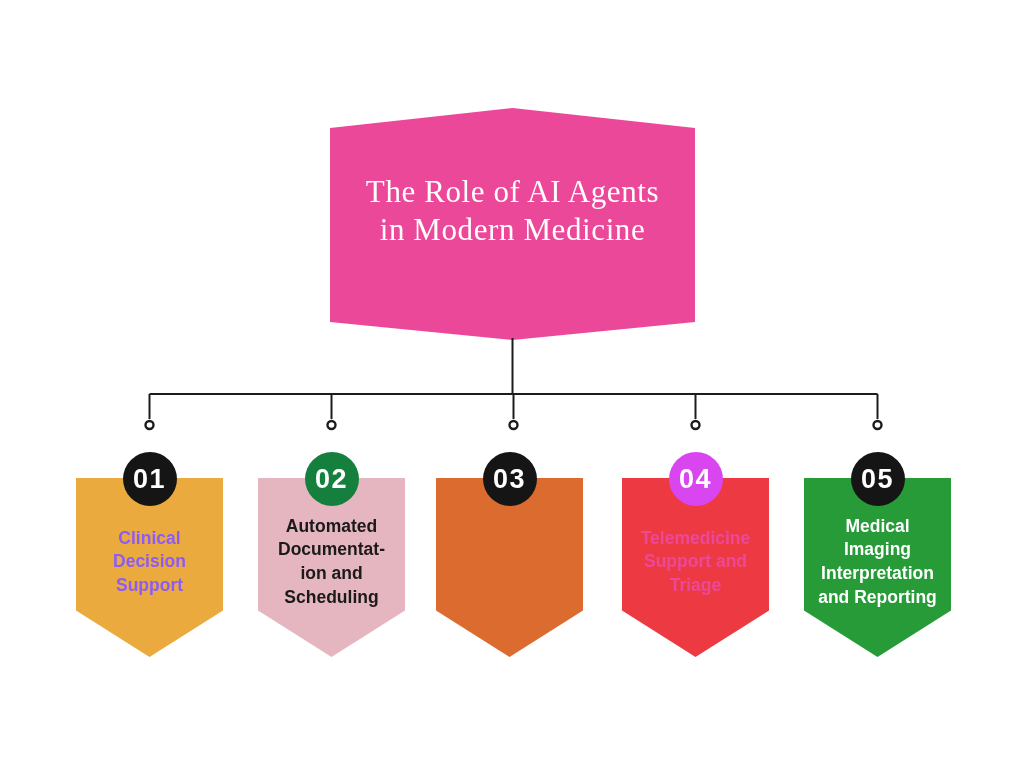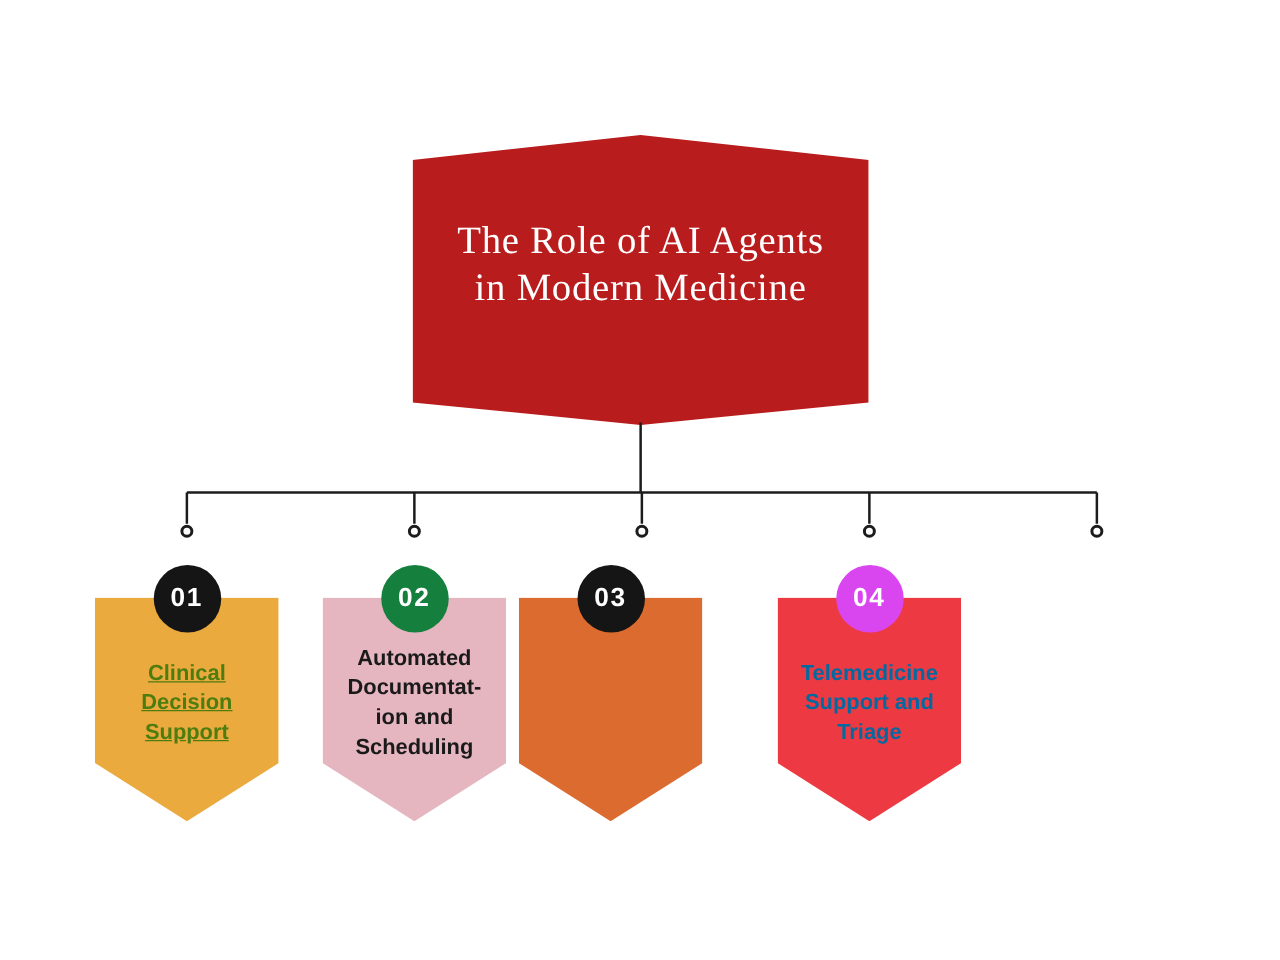--- a/index.html
+++ b/index.html
@@ -19,32 +19,32 @@
   .connector line{stroke:var(--line-color,#1c1c1c);stroke-width:2;}
   .connector circle{stroke:var(--line-color,#1c1c1c);stroke-width:2.4;fill:#ffffff;}
 
   
   .pennant{position:absolute;top:452px;width:147px;height:205px;}
   .pennant .shape{position:absolute;left:0;top:26px;width:100%;height:179px;
                   clip-path:polygon(0 0,100% 0,100% 74%,50% 100%,0 74%);}
   .badge{position:absolute;top:0;left:50%;transform:translateX(-50%);
          width:54px;height:54px;border-radius:50%;
          display:flex;align-items:center;justify-content:center;
-         font-size:21px;font-weight:bold;letter-spacing:1.5px;}
+         font-size:27px;font-weight:bold;letter-spacing:1.5px;}
   .label{position:absolute;left:3px;right:3px;top:58px;height:104px;
          display:flex;align-items:center;justify-content:center;
          text-align:center;font-weight:bold;font-size:17.5px;line-height:1.35;
          white-space:pre-line;}
 </style>
 </head>
 <body style="background: rgb(255, 255, 255);">
 
 <div class="canvas">
 
-  <div class="header-shape" style="background: #b91c1c;">
+  <div class="header-shape" style="background: #ec4899;">
     <div class="header-title" style="color: rgb(255, 255, 255);">The Role of AI Agents
 in Modern Medicine</div>
   </div>
 
   <svg class="connector" width="1024" height="768" viewBox="0 0 1024 768">
     <line x1="512.5" y1="338" x2="512.5" y2="394"></line>
     <line x1="149.5" y1="394" x2="877.5" y2="394"></line>
     <line x1="149.5" y1="394" x2="149.5" y2="419"></line>
     <line x1="331.5" y1="394" x2="331.5" y2="419"></line>
     <line x1="513.5" y1="394" x2="513.5" y2="419"></line>
@@ -55,47 +55,57 @@
     <circle cx="513.5" cy="425" r="4"></circle>
     <circle cx="695.5" cy="425" r="4"></circle>
     <circle cx="877.5" cy="425" r="4"></circle>
   </svg>
 
   <div class="pennant" style="left:76px">
     <div class="shape" style="background: rgb(235, 170, 62);"></div>
     <div class="badge" style="background: rgb(21, 21, 21); color: rgb(255, 255, 255);">
       <span>01</span>
     </div>
-    <div class="label" style="color: #4d7c0f; text-decoration: underline;">Clinical
+    <div class="label" style="color: #8b5cf6;">Clinical
 Decision
 Support</div>
   </div>
 
   <div class="pennant" style="left:258px">
     <div class="shape" style="background: rgb(229, 182, 192);"></div>
     <div class="badge" style="background: #15803d; color: rgb(255, 255, 255);">
       <span>02</span>
     </div>
     <div class="label" style="color: rgb(26, 26, 26);">Automated
 Documentat-
 ion and
 Scheduling</div>
   </div>
 
-  <div class="pennant" style="left:415px">
+  <div class="pennant" style="left:436px">
     <div class="shape" style="background: rgb(220, 107, 47);"></div>
     <div class="badge" style="background: rgb(21, 21, 21); color: rgb(255, 255, 255);">
       <span>03</span>
     </div>
   </div>
 
   <div class="pennant" style="left:622px">
     <div class="shape" style="background: rgb(237, 58, 66);"></div>
     <div class="badge" style="background: #d946ef; color: rgb(255, 255, 255);">
       <span>04</span>
     </div>
-    <div class="label" style="color: #0369a1;">Telemedicine
+    <div class="label" style="color: #ec4899;">Telemedicine
 Support and
 Triage</div>
   </div>
 
+  <div class="pennant" style="left:804px">
+    <div class="shape" style="background: rgb(38, 155, 56);"></div>
+    <div class="badge" style="background: rgb(21, 21, 21); color: rgb(255, 255, 255);">
+      <span>05</span>
+    </div>
+    <div class="label" style="color: rgb(255, 255, 255);">Medical
+Imaging
+Interpretation
+and Reporting</div>
+  </div>
 
 </div>
 
 </body></html>

